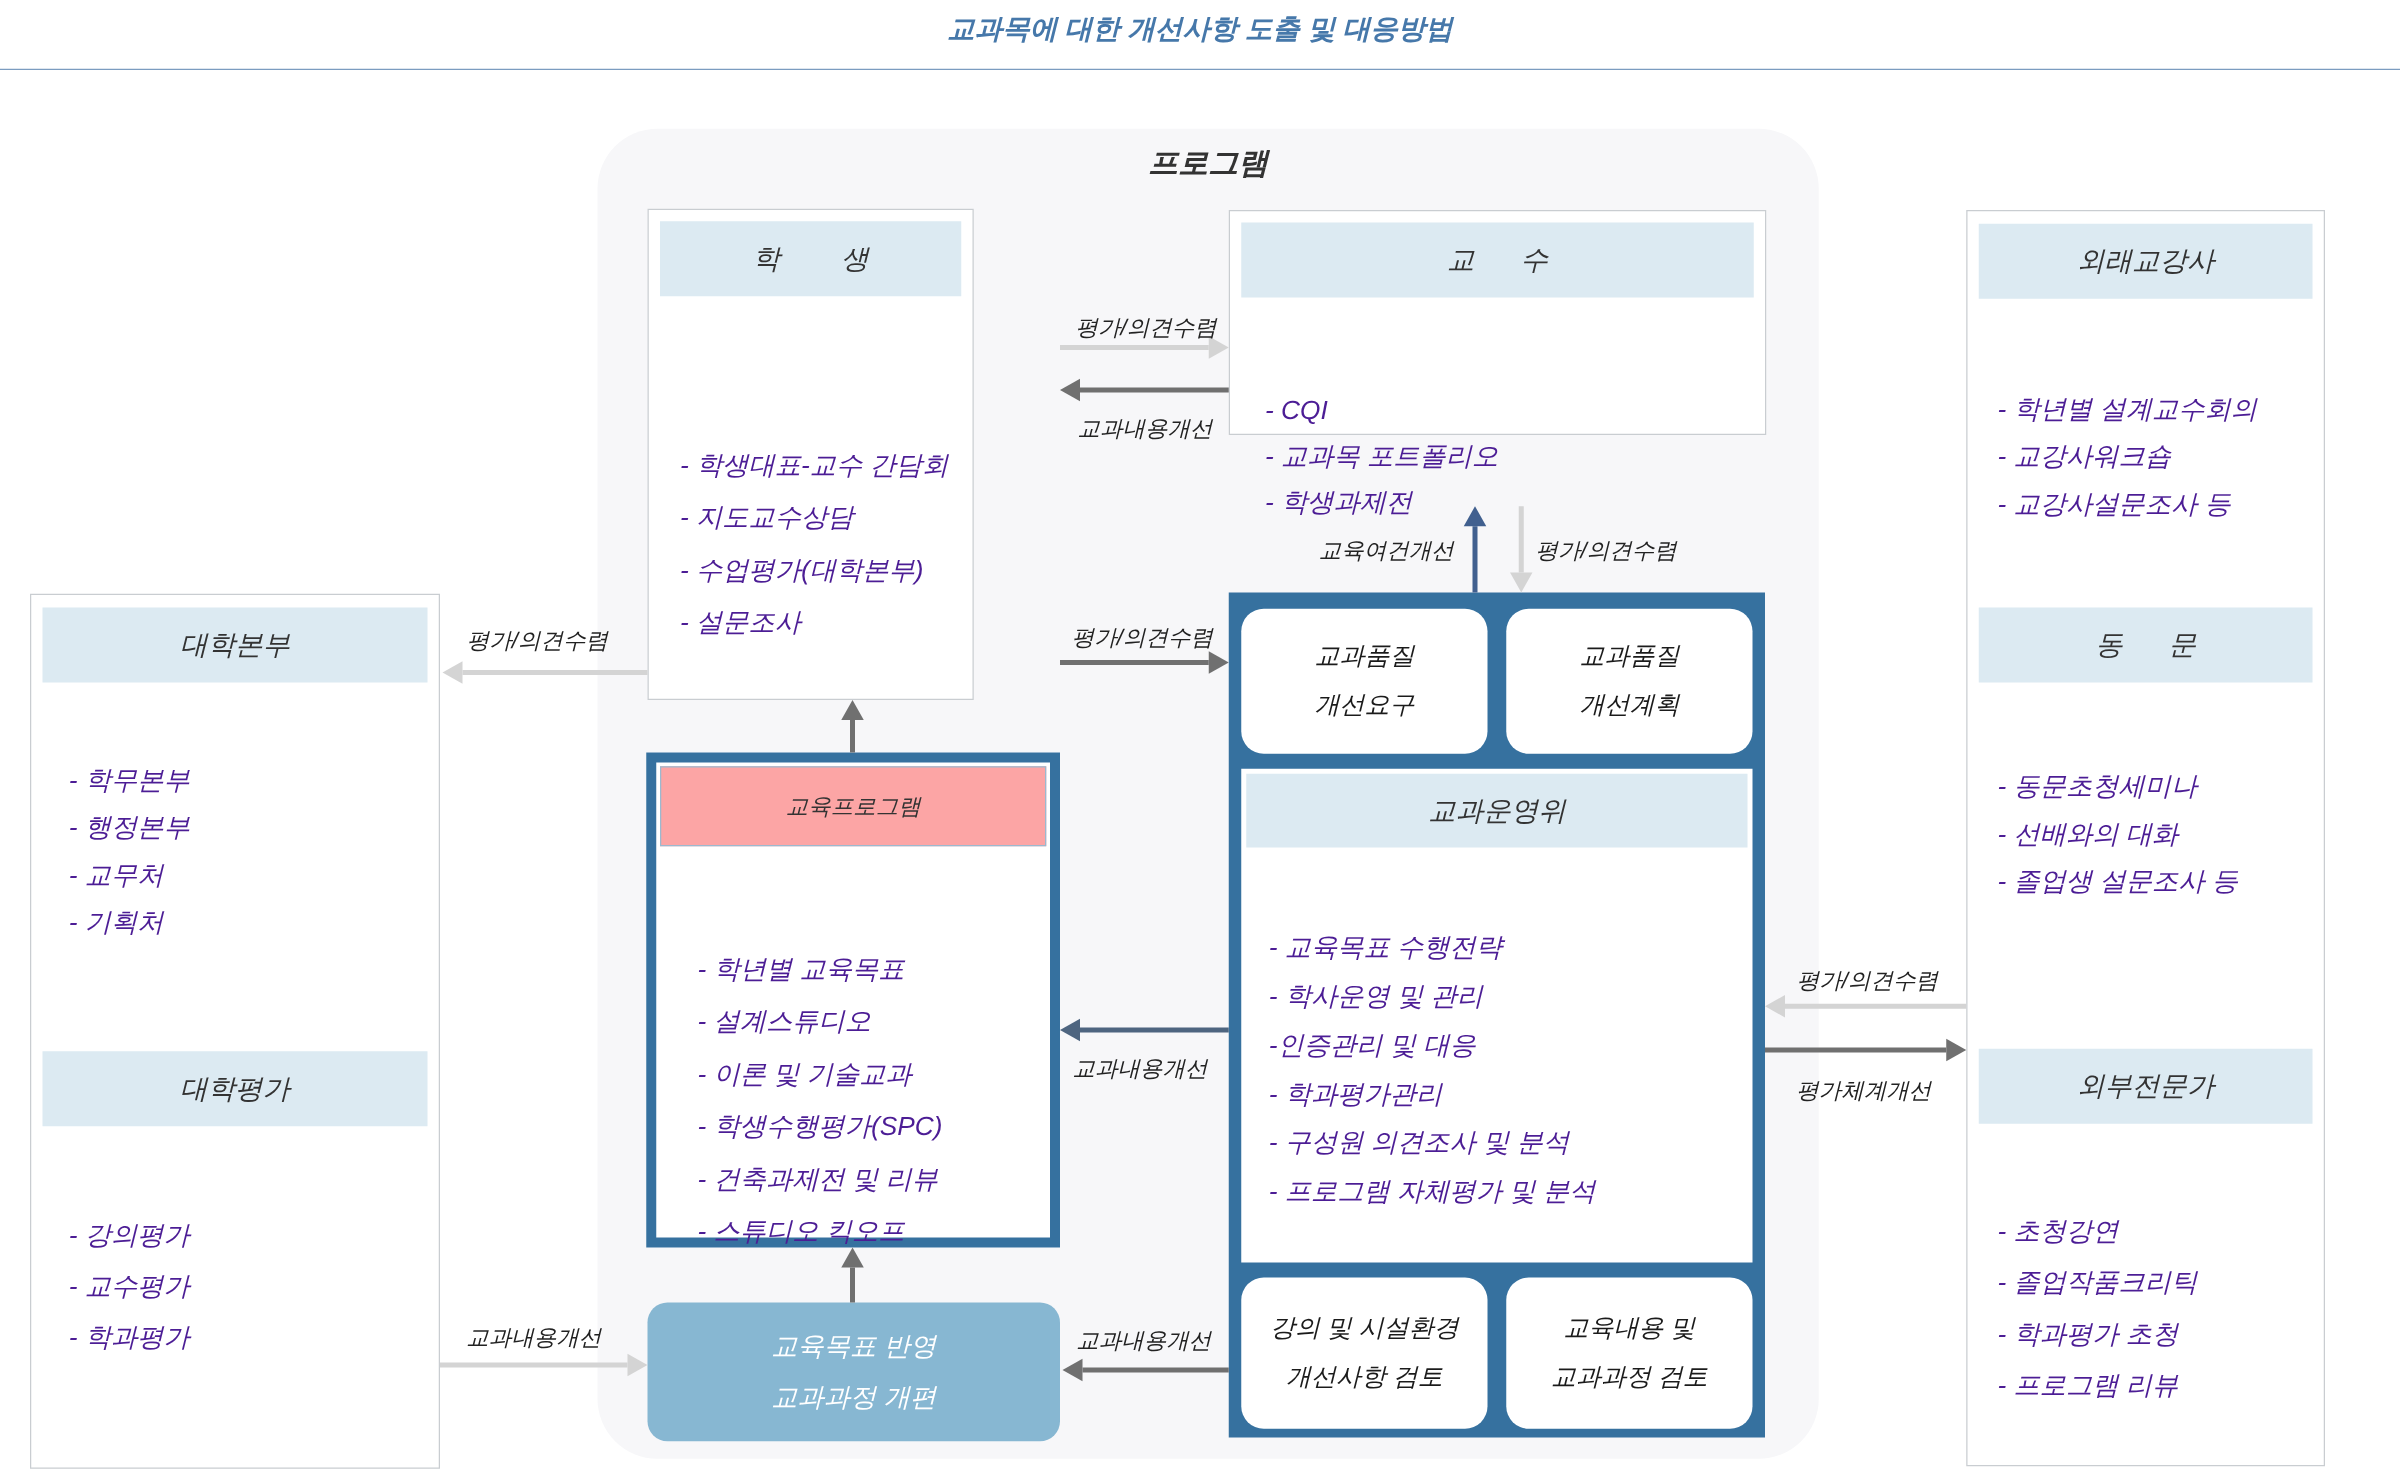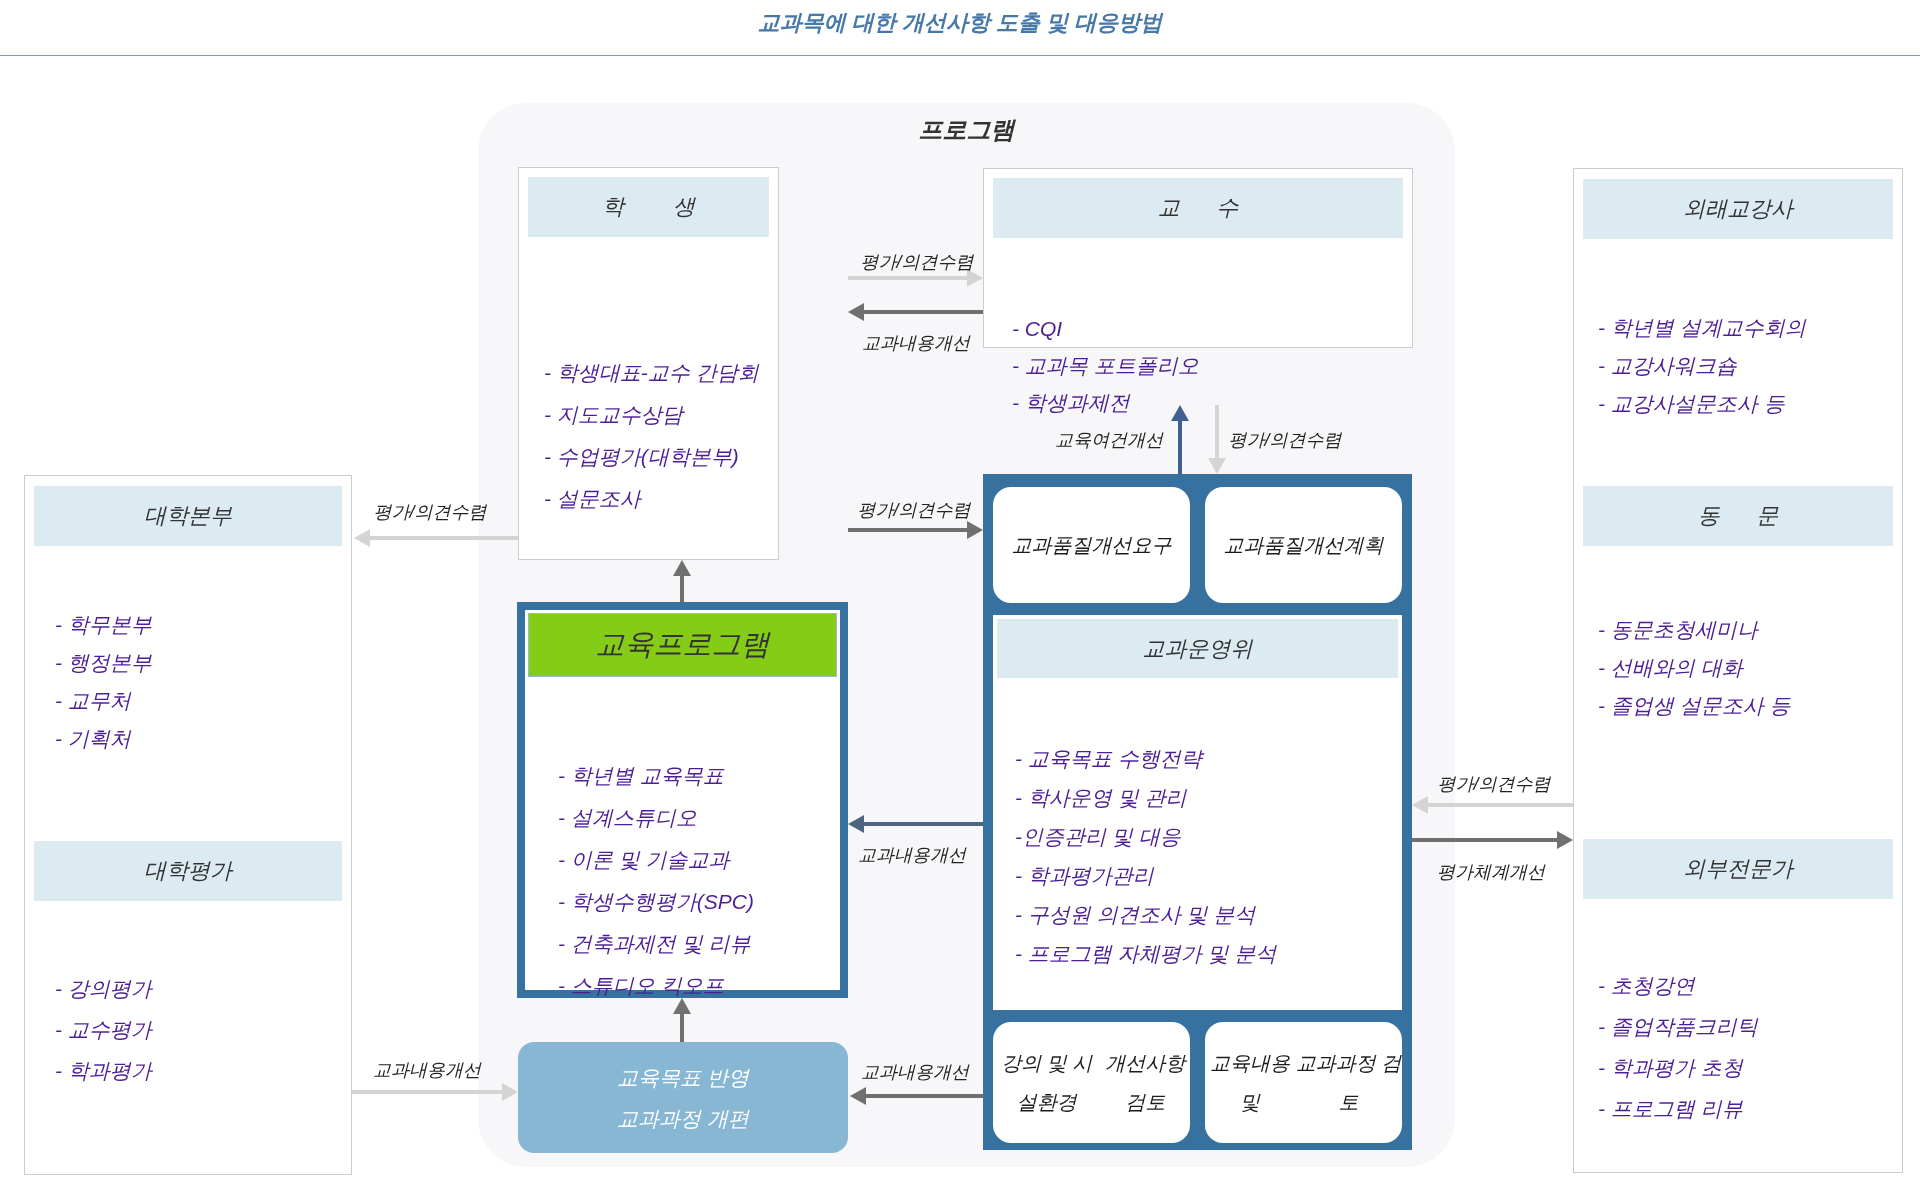--- a/index.html
+++ b/index.html
@@ -12,21 +12,21 @@
 
   .program-bg{position:absolute;left:478px;top:103px;width:977px;height:1064px;
               background:#f7f7f9;border-radius:48px;}
   .program-label{position:absolute;left:478px;top:114px;width:977px;text-align:center;
                  font-size:24px;font-weight:700;color:#333;}
 
   .box{position:absolute;background:#fff;border:1px solid #c9cdd1;box-sizing:border-box;}
   .box-student{left:518px;top:167px;width:261px;height:393px;}
   .box-professor{left:983px;top:168px;width:430px;height:180px;}
   .box-left{left:24px;top:475px;width:328px;height:700px;}
-  .box-right{left:1573px;top:168px;width:330px;height:1005px;}
+  .box-right{left:1573px;top:168px;width:287px;height:1005px;}
 
   .hband{position:absolute;left:9px;right:9px;height:60px;background:#dceaf2;
          display:flex;align-items:center;justify-content:center;
          font-size:22px;color:#333;white-space:pre;}
 
   .items{position:absolute;font-size:21px;color:#4c1d95;margin-top:44px;}
   .items .li{white-space:pre;}
 
   .box-student .items{left:25px;top:140px;} .box-student .li{line-height:42px;}
   .box-professor .items{left:28px;top:97px;} .box-professor .li{line-height:37px;}
@@ -35,28 +35,28 @@
   .items.hq-items{left:30px;top:86px;} .hq-items .li{line-height:38px;}
   .items.ueval-items{left:30px;top:448px;} .ueval-items .li{line-height:41px;}
 
   .hband.rlect{top:10px;} .hband.ralum{top:317px;} .hband.rexp{top:670px;}
   .items.rlect-items{left:24px;top:96px;} .rlect-items .li{line-height:38px;}
   .items.ralum-items{left:24px;top:398px;} .ralum-items .li{line-height:38px;}
   .items.rexp-items{left:24px;top:752px;} .rexp-items .li{line-height:41px;}
 
   .box-eduprog{position:absolute;left:517px;top:602px;width:331px;height:396px;
                background:#fff;border:8px solid #36719f;box-sizing:border-box;}
-  .ep-hband{position:absolute;left:3px;right:3px;top:3px;height:62px;background:#84cc16;
+  .ep-hband{position:absolute;left:3px;right:3px;top:3px;height:62px;background:#fca5a5;
             border:1px solid #9bb9cf;display:flex;align-items:center;justify-content:center;
-            font-size:29px;color:#333;}
+            font-size:18px;color:#333;}
   .box-eduprog .items{left:33px;top:101px;} .box-eduprog .li{line-height:42px;}
 
   .committee{position:absolute;left:983px;top:474px;width:429px;height:676px;background:#36719f;}
   .committee>div{position:absolute;box-sizing:border-box;}
-  .pill{background:#fff;border-radius:18px;display:flex;flex-direction:row;
+  .pill{background:#fff;border-radius:18px;display:flex;flex-direction:column;
         align-items:center;justify-content:center;text-align:center;
         font-size:20px;line-height:39px;color:#1b1b1b;}
   .q-req{left:10px;top:13px;width:197px;height:116px;}
   .q-plan{left:222px;top:13px;width:197px;height:116px;}
   .cm-inner{left:10px;top:141px;width:409px;height:395px;background:#fff;}
   .cm-hband{position:absolute;left:4px;right:4px;top:4px;height:59px;background:#dceaf2;
             display:flex;align-items:center;justify-content:center;font-size:22px;color:#333;}
   .cm-inner .items{left:22px;top:80px;} .cm-inner .li{line-height:39px;}
   .rev-left{left:10px;top:548px;width:197px;height:121px;}
   .rev-right{left:222px;top:548px;width:197px;height:121px;}

